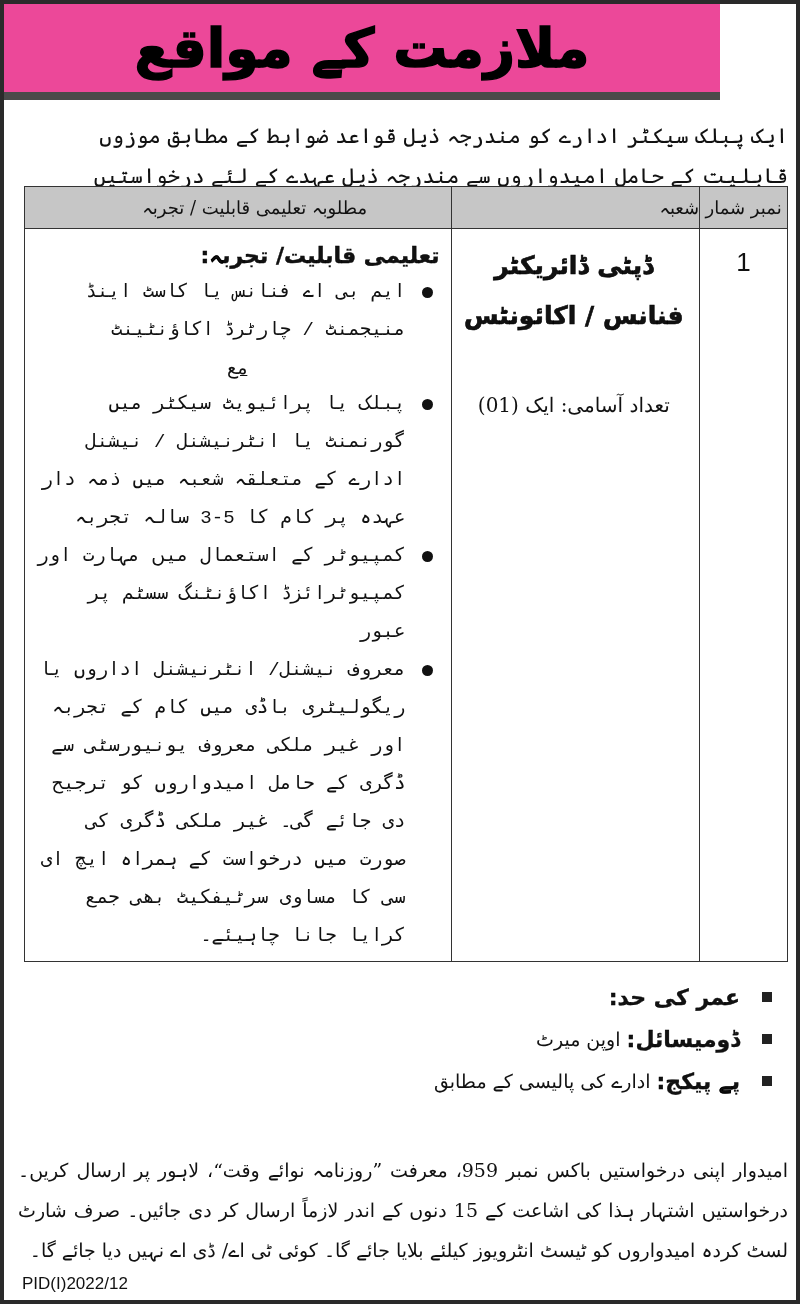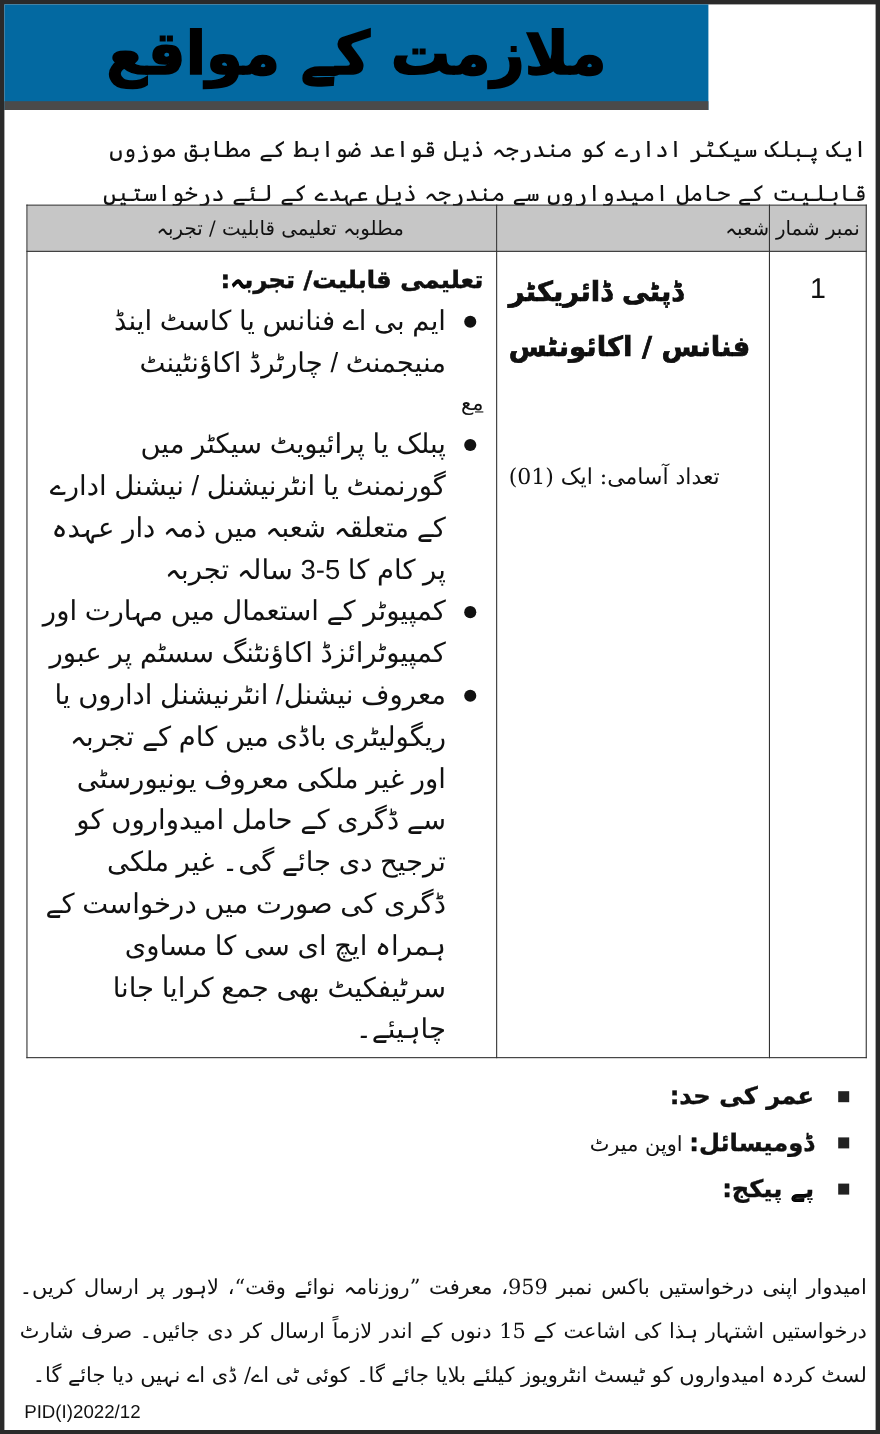--- a/index.html
+++ b/index.html
@@ -4,22 +4,22 @@
 <style>
   * { box-sizing: border-box; margin: 0; padding: 0; }
   html, body { width: 800px; height: 1304px; background: #ffffff; overflow: hidden; }
   body { font-family: "DejaVu Sans", sans-serif; color: #111; }
 
   .frame {
     position: absolute; left: 0; top: 0; width: 800px; height: 1304px;
     border: 4px solid #2a2a2a; background: #fff;
   }
   .banner {
-    position: absolute; left: 0; top: 0; width: 640px; height: 96px;
-    background: #0369a1; border-bottom: 8px solid #4a4a4a;
+    position: absolute; left: 0; top: 0; width: 716px; height: 96px;
+    background: #ec4899; border-bottom: 8px solid #4a4a4a;
     display: flex; align-items: center; justify-content: center;
   }
   .banner-title {
     direction: rtl; font-family: "DejaVu Sans", sans-serif; font-weight: bold;
     font-size: 54px; letter-spacing: 2px; color: #000;
     -webkit-text-stroke: 1.5px #000;
   }
   .intro {
     position: absolute; left: 14px; top: 112px; width: 770px;
     direction: rtl; text-align: right; font-family: "DejaVu Serif", serif;
@@ -31,41 +31,41 @@
   }
   table.jobs th, table.jobs td { border: 1.5px solid #333; vertical-align: top; }
   table.jobs th {
     background: #c6c6c6; height: 42px; font-weight: normal;
     font-family: "DejaVu Serif", serif; font-size: 18px; vertical-align: middle;
   }
   .col-no { width: 88px; }
   .col-post { width: 248px; text-align: right; }
   .col-qual { width: 428px; padding-left: 33px; }
   td.cell-no { text-align: center; font-family: "Liberation Sans", sans-serif; font-size: 26px; padding-top: 18px; }
-  td.cell-post { padding: 12px 14px 0 10px; text-align: left; }
+  td.cell-post { padding: 12px 14px 0 10px; text-align: center; }
   .post-title {
     font-family: "DejaVu Sans", sans-serif; font-weight: bold; font-size: 25px;
     line-height: 50px; -webkit-text-stroke: 0.6px #000;
   }
-  .post-count { margin-top: 80px; font-family: "DejaVu Serif", serif; font-size: 20px; }
+  .post-count { margin-top: 52px; font-family: "DejaVu Serif", serif; font-size: 20px; }
   td.cell-qual { padding: 10px 12px 0 10px; text-align: right; }
   .qual-heading {
     font-family: "DejaVu Sans", sans-serif; font-weight: bold; font-size: 22px;
     line-height: 34px; -webkit-text-stroke: 0.4px #000;
   }
   ul.qual-list { list-style: none; }
   ul.qual-list li {
-    position: relative; padding-right: 34px; font-family: Liberation Sans, sans-serif;
-    font-size: 25px; line-height: 38px;
+    position: relative; padding-right: 34px; font-family: Liberation Mono, monospace;
+    font-size: 19px; line-height: 38px;
   }
   ul.qual-list li .dot {
     position: absolute; right: 6px; top: 14px; width: 11px; height: 11px;
     border-radius: 50%; background: #111;
   }
-  .with-label { text-align: right; font-family: "DejaVu Serif", serif; font-size: 19px; line-height: 36px; text-decoration: underline; }
+  .with-label { text-align: center; font-family: "DejaVu Serif", serif; font-size: 19px; line-height: 36px; text-decoration: underline; }
 
   .terms { position: absolute; left: 160px; top: 972px; width: 620px; direction: rtl; }
   .term {
     position: relative; padding-right: 44px; height: 42px; display: flex; align-items: center;
     font-family: "DejaVu Serif", serif; font-size: 19px;
   }
   .term .sq { position: absolute; right: 12px; top: 16px; width: 10px; height: 10px; background: #222; }
   .term .t-label {
     font-family: "DejaVu Sans", sans-serif; font-weight: bold; font-size: 22px;
     margin-left: 6px; -webkit-text-stroke: 0.3px #000;
@@ -142,19 +142,20 @@
       <span class="t-label">عمر کی حد:</span>
     </div>
     <div class="term">
       <span class="sq"></span>
       <span class="t-label">ڈومیسائل:</span>
       <span>اوپن میرٹ</span>
     </div>
     <div class="term">
       <span class="sq"></span>
       <span class="t-label">پے پیکج:</span>
+      <span>ادارے کی پالیسی کے مطابق</span>
     </div>
   </div>
 
   <div class="footer-text">امیدوار اپنی درخواستیں باکس نمبر 959، معرفت ”روزنامہ نوائے وقت“، لاہور پر ارسال کریں۔ درخواستیں اشتہار ہذا کی اشاعت کے 15 دنوں کے اندر لازماً ارسال کر دی جائیں۔ صرف شارٹ لسٹ کردہ امیدواروں کو ٹیسٹ انٹرویوز کیلئے بلایا جائے گا۔ کوئی ٹی اے/ ڈی اے نہیں دیا جائے گا۔</div>
   <div class="pid">PID(I)2022/12</div>
 
 </div>
 
 </body></html>

